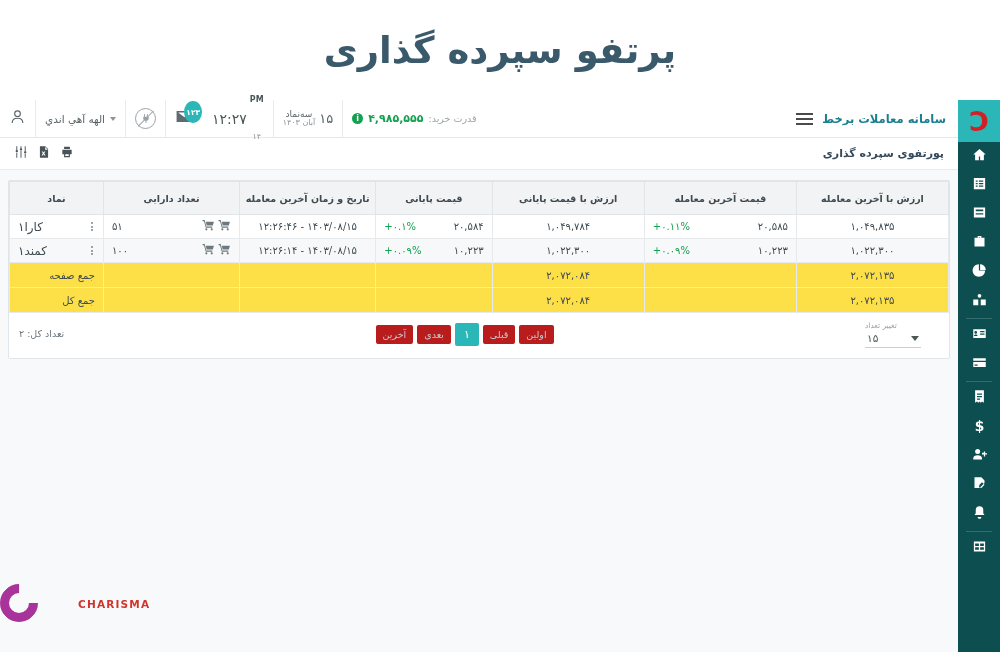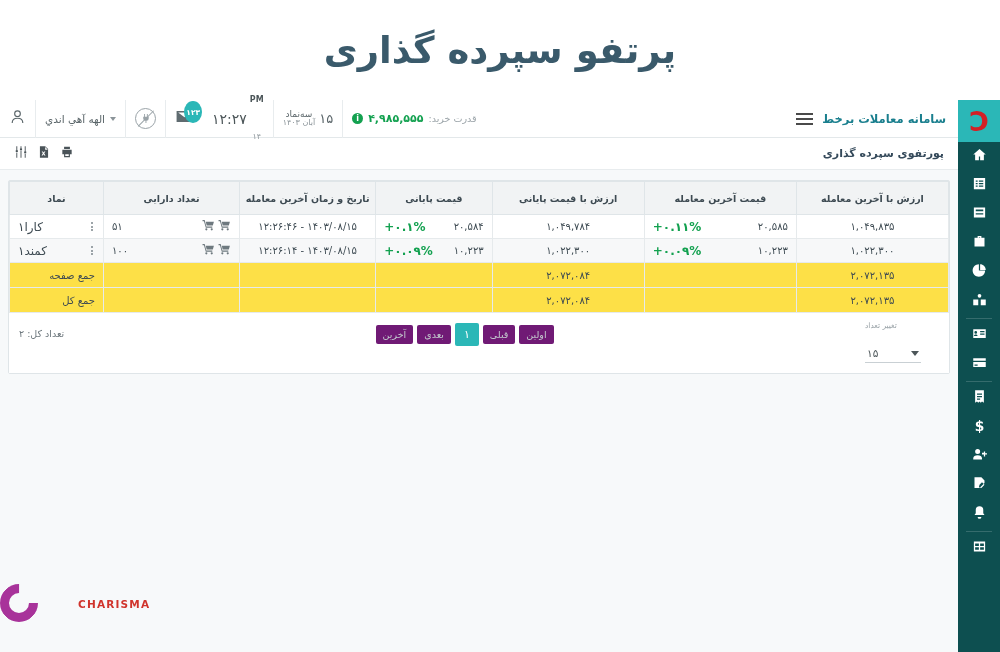--- a/index.html
+++ b/index.html
@@ -137,45 +137,45 @@
   }
   table.grid td {
     font-size: 10px; color: #3d4a52; height: 24px;
     border: 1px solid #e6eaec; padding: 0 8px; background: #fff;
   }
   tr.alt td { background: #f7f8f9; }
   tr.sum td { background: #fde047; font-size: 10px; font-weight: normal; height: 25px; }
   .c-num { text-align: center; direction: ltr; }
   .c-ctr { text-align: center; }
   .c-right { text-align: right; }
-  .pctpos { color: #13a150; font-size: 12px; font-weight: bold; direction: ltr; }
+  .pctpos { color: #13a150; font-size: 10px; font-weight: normal; direction: ltr; }
   .price-cell { display: flex; align-items: center; justify-content: space-between; direction: ltr; }
   .price-cell .v { direction: ltr; }
   .sym-cell { display: flex; align-items: center; justify-content: space-between; }
   .dots { display: flex; flex-direction: column; gap: 1.5px; cursor: pointer; padding: 2px; }
   .dots i { width: 2px; height: 2px; background: #7c878d; border-radius: 50%; display: block; }
   .carts { display: flex; gap: 3px; }
   .carts svg { width: 13px; height: 13px; fill: #6e797f; cursor: pointer; }
   .symtxt { font-size: 12px; color: #3d4a52; text-align: center; }
 
   
   .card-foot {
     display: flex; align-items: flex-start; padding: 8px 10px 10px 10px;
     background: #fff; min-height: 42px;
   }
   .total-lbl { font-size: 9.5px; color: #6b757b; padding-top: 7px; }
   .foot-spacer { flex: 1; }
   .pager { display: flex; align-items: center; gap: 4px; padding-top: 2px; direction: rtl; }
   .pg {
-    font-size: 9.5px; color: #c3cace; padding: 4px 7px; background: #701a75;
+    font-size: 9.5px; color: #c3cace; padding: 4px 7px; background: #b91c1c;
     border-radius: 2px; cursor: pointer; min-width: 22px; text-align: center;
   }
   .pg.active { background: #2bb7b7; color: #ffffff; font-size: 11px; padding: 5px 9px; }
   .pgsize { display: flex; flex-direction: column; align-items: flex-end; padding-right: 18px; }
-  .pgsize-lbl { font-size: 7.5px; color: #9aa3a8; margin-bottom: 16px; }
+  .pgsize-lbl { font-size: 7.5px; color: #9aa3a8; margin-bottom: 1px; }
   .pgsize-ctl {
     display: flex; align-items: center; gap: 22px;
     border-bottom: 1px solid #c9d0d4; padding: 1px 2px 3px 2px; min-width: 56px;
     justify-content: space-between; cursor: pointer;
   }
   .pgsize-val { font-size: 10.5px; color: #4c5659; }
   .caret-d { width: 0; height: 0; border-left: 4px solid transparent;
     border-right: 4px solid transparent; border-top: 5px solid #4c5659; }
 
   

